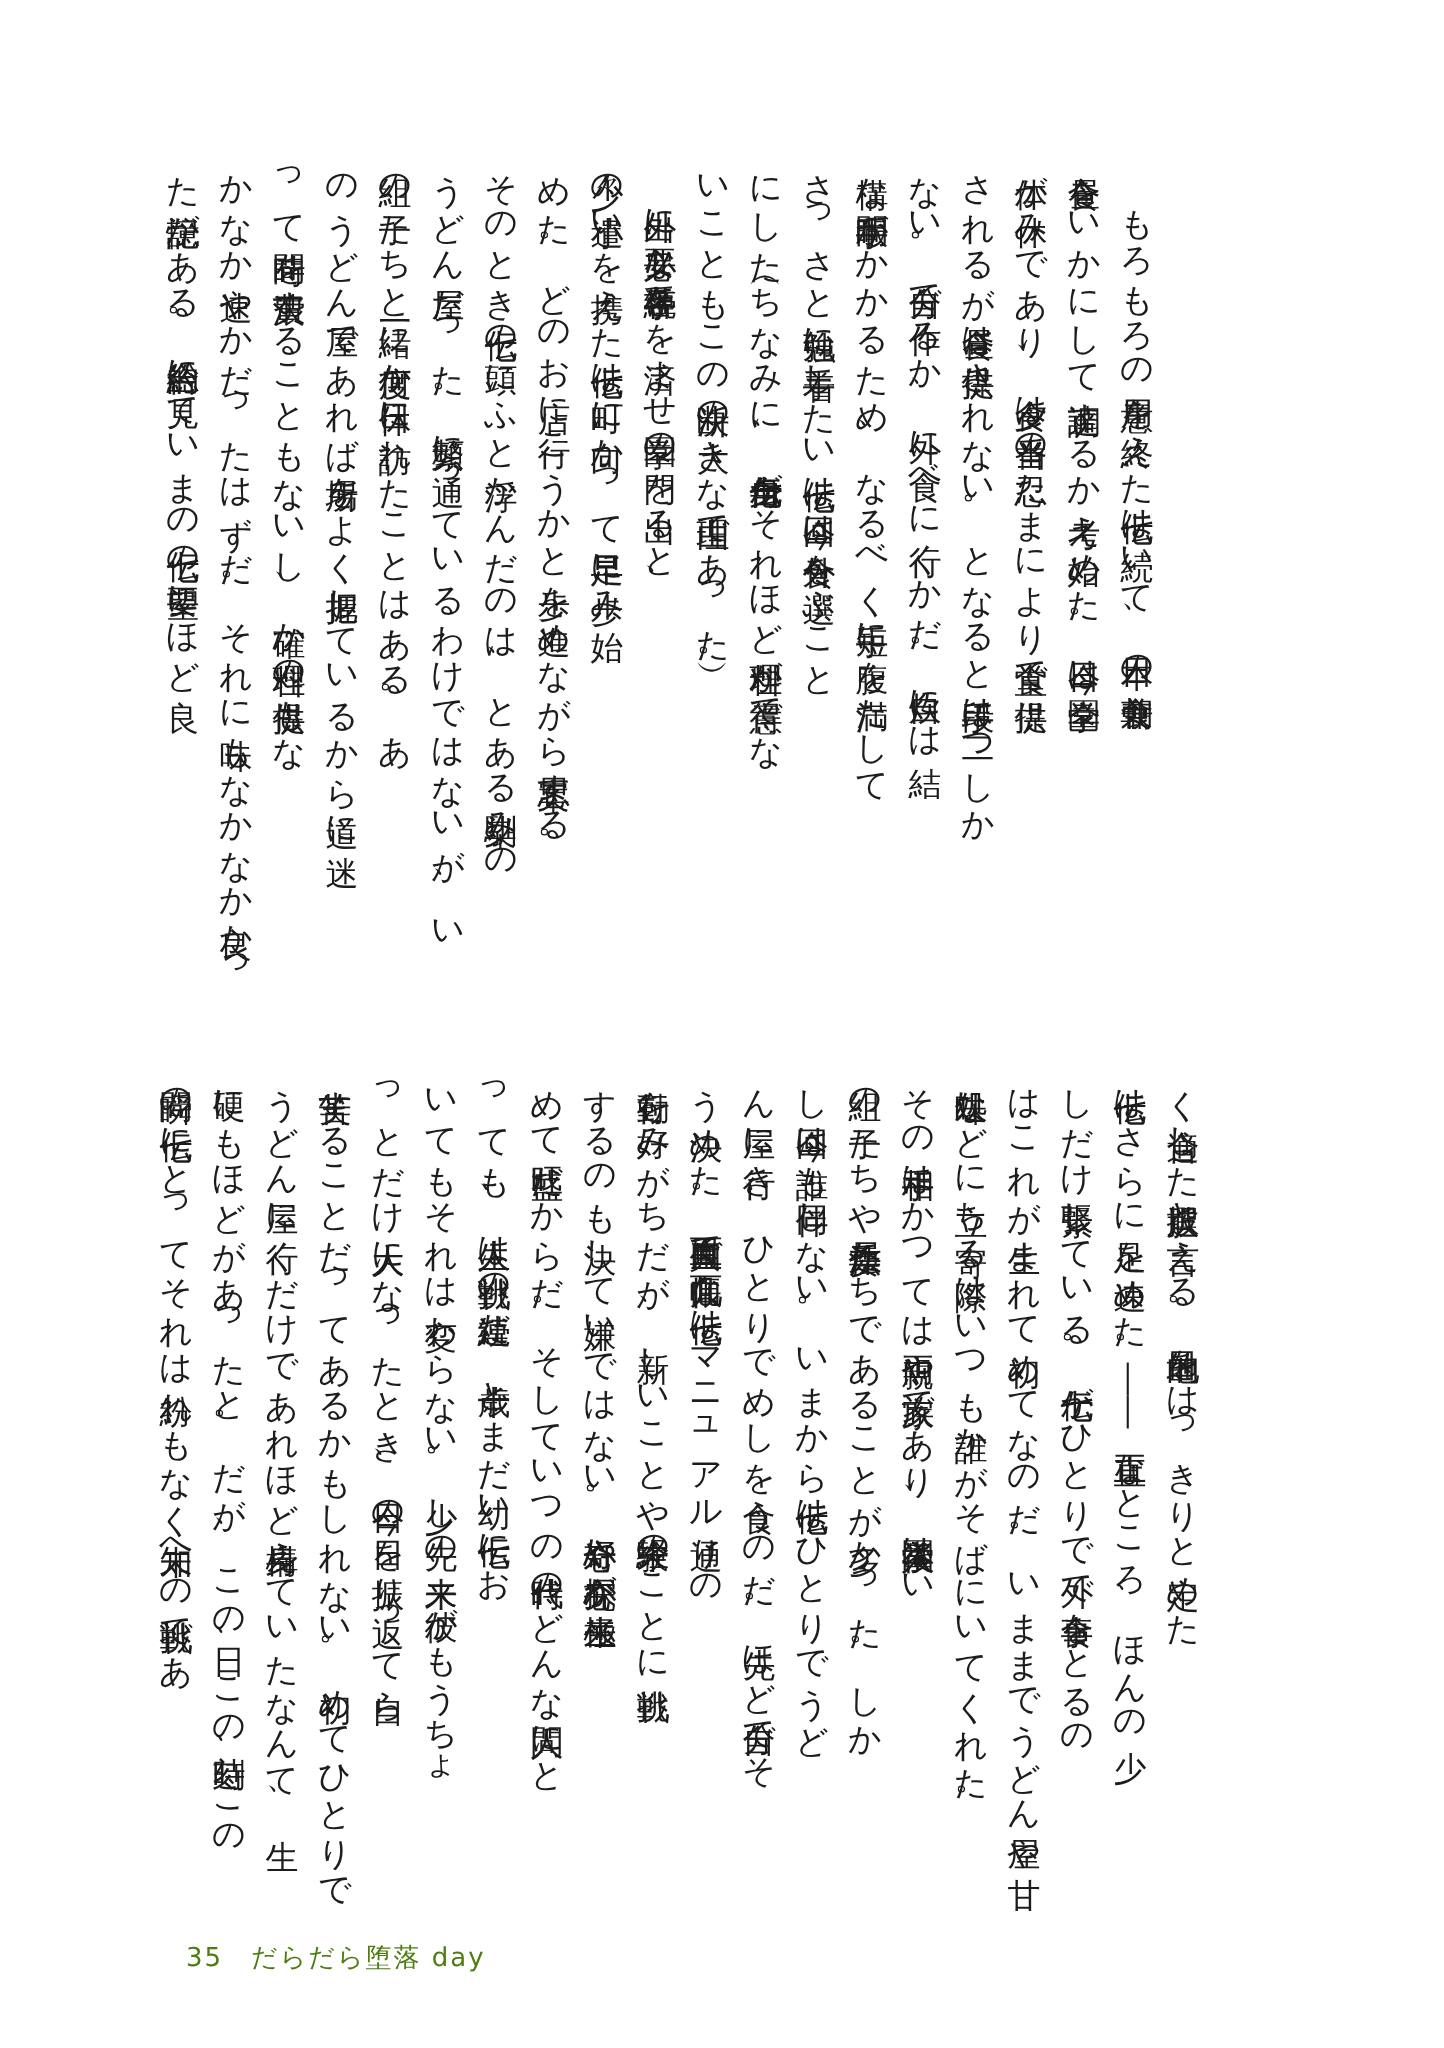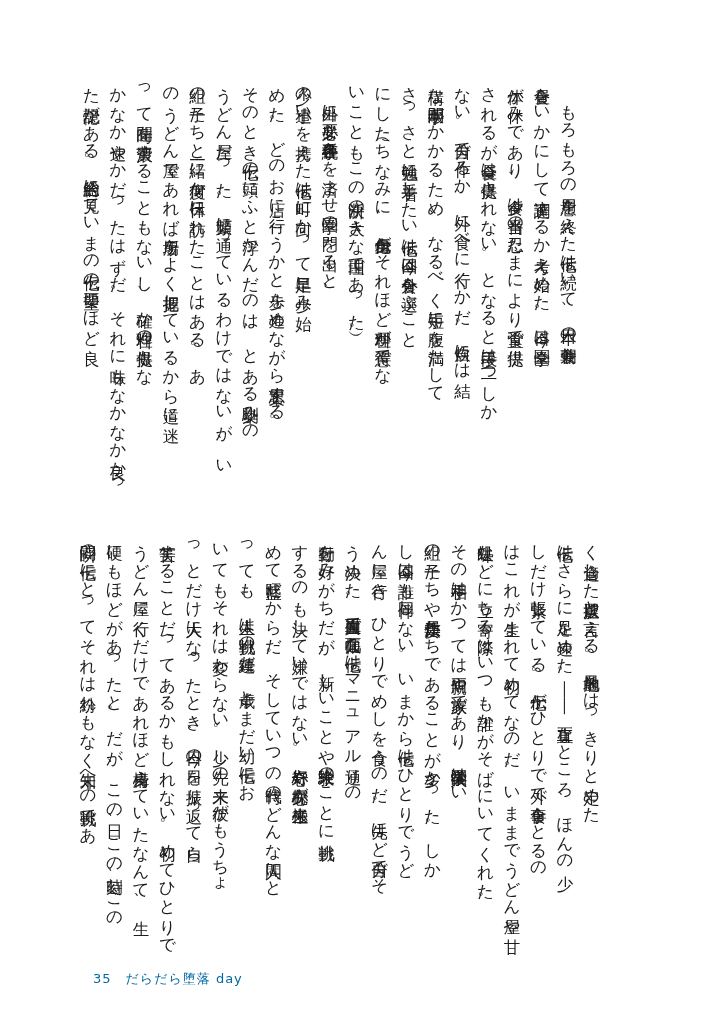--- a/index.html
+++ b/index.html
@@ -38,21 +38,21 @@
   }
   .vline {
     
   }
   #footer {
     position: absolute;
     left: 93px;
     top: 970px;
     font-family: "DejaVu Sans", "Liberation Sans", sans-serif;
     font-size: 13px;
-    color: #0369a1;
+    color: #4d7c0f;
     letter-spacing: 1px;
     white-space: nowrap;
   }
   #footer .page-num {
     margin-right: 14px;
   }
 </style>
 </head>
 <body>
 

